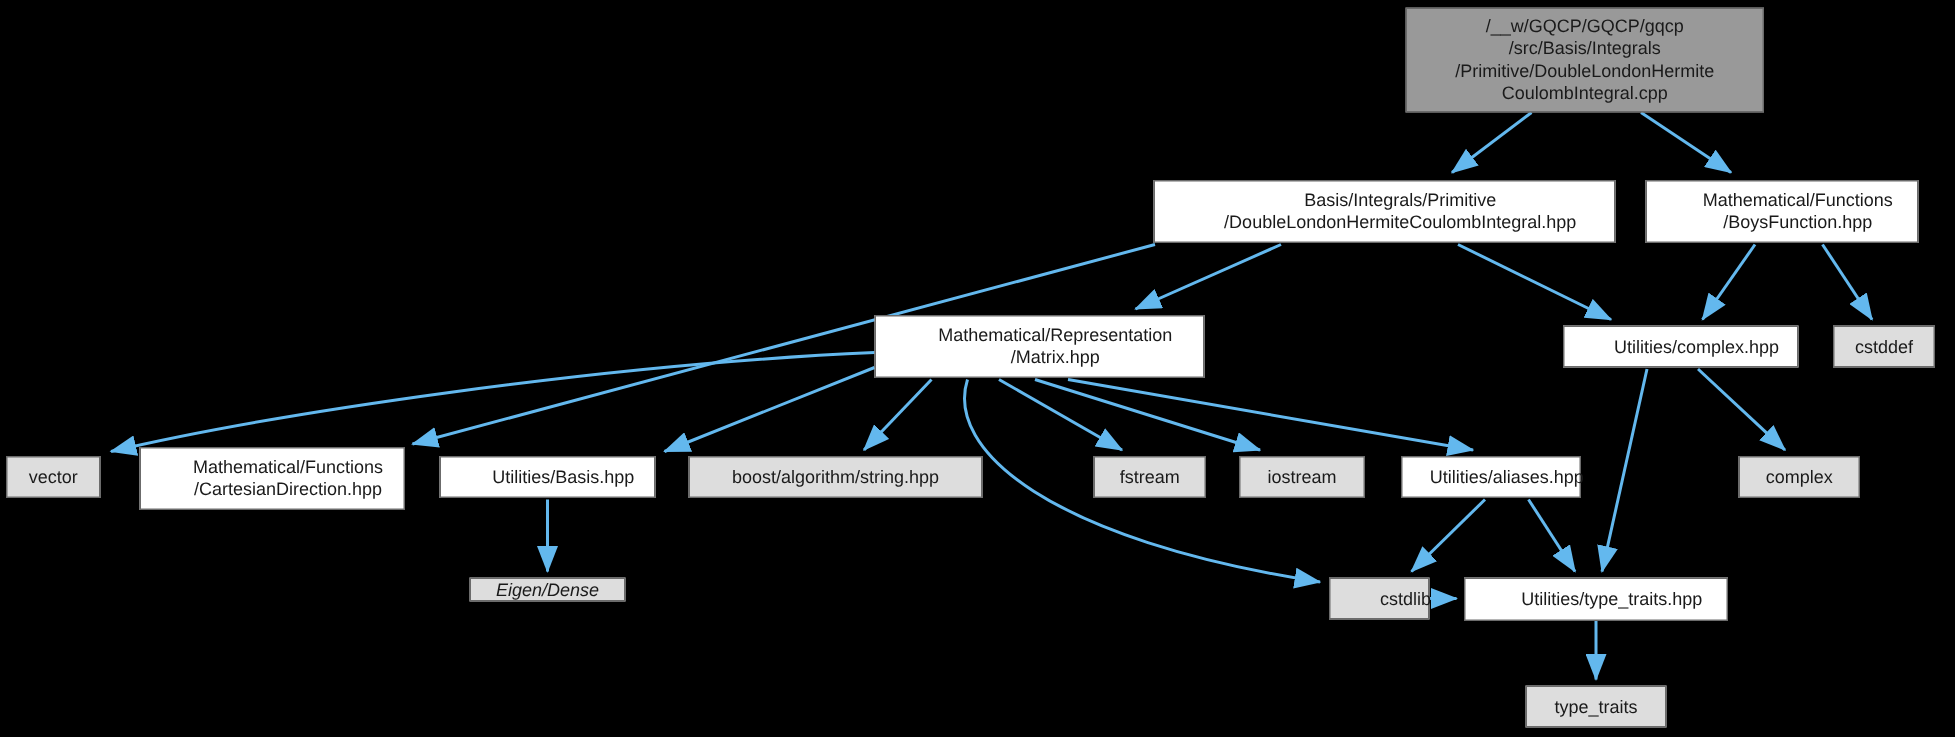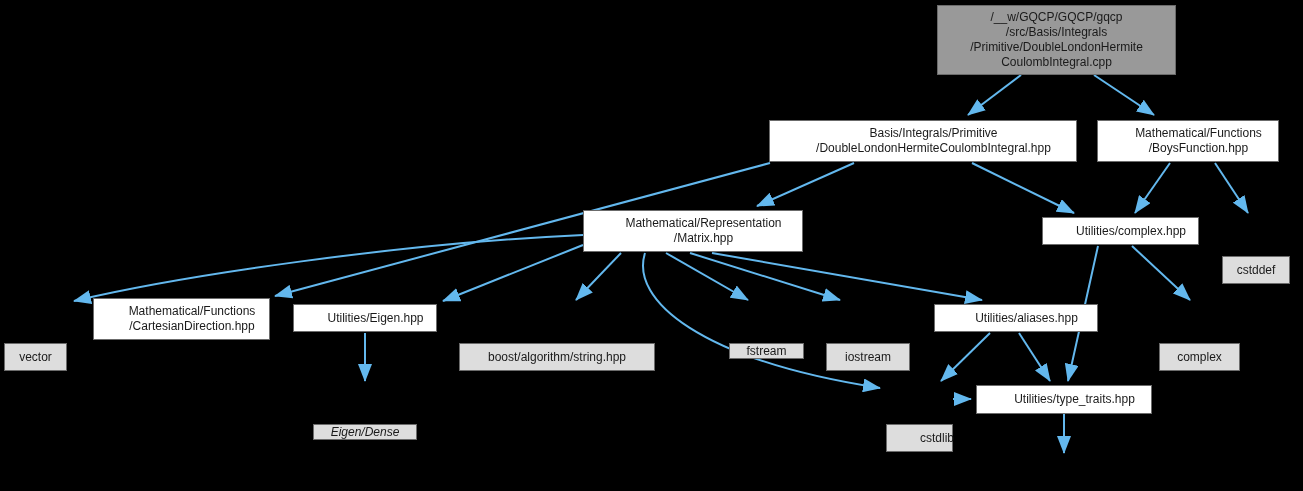--- a/index.html
+++ b/index.html
@@ -44,21 +44,20 @@
     border-color: #6b6b6b;
   }
   .node.local {
     background: #ffffff;
     border-color: #6b6b6b;
     padding-left: 21px;
   }
   .node.system {
     background: #dddddd;
     border-color: #6b6b6b;
-    margin-top: 39px;
   }
   .node-label {
     display: block;
     padding: 0 6px;
   }
 </style>
 </head>
 <body>
 
 <div id="graph-root" style="background: rgb(0, 0, 0);">
@@ -101,24 +100,24 @@
 /DoubleLondonHermiteCoulombIntegral.hpp</span></div>
       <div class="node local" style="left: 1097px; top: 120px; width: 182px; height: 42px;"><span class="node-label">Mathematical/Functions
 /BoysFunction.hpp</span></div>
       <div class="node local" style="left: 583px; top: 210px; width: 220px; height: 42px;"><span class="node-label">Mathematical/Representation
 /Matrix.hpp</span></div>
       <div class="node local" style="left: 1042px; top: 217px; width: 157px; height: 28px;"><span class="node-label">Utilities/complex.hpp</span></div>
       <div class="node system" style="left: 1222px; top: 217px; width: 68px; height: 28px;"><span class="node-label">cstddef</span></div>
       <div class="node system" style="left: 4px; top: 304px; width: 63px; height: 28px;"><span class="node-label">vector</span></div>
       <div class="node local" style="left: 93px; top: 298px; width: 177px; height: 42px;"><span class="node-label">Mathematical/Functions
 /CartesianDirection.hpp</span></div>
-      <div class="node local" style="left: 293px; top: 304px; width: 144px; height: 28px;"><span class="node-label">Utilities/Eigen.hpp</span></div>
+      <div class="node local" style="left: 293px; top: 304px; width: 144px; height: 28px;"><span class="node-label">Utilities/Basis.hpp</span></div>
       <div class="node system" style="left: 459px; top: 304px; width: 196px; height: 28px;"><span class="node-label">boost/algorithm/string.hpp</span></div>
-      <div class="node system" style="left: 729px; top: 304px; width: 75px; height: 16px;"><span class="node-label">fstream</span></div>
+      <div class="node system" style="left: 729px; top: 304px; width: 75px; height: 28px;"><span class="node-label">fstream</span></div>
       <div class="node system" style="left: 826px; top: 304px; width: 84px; height: 28px;"><span class="node-label">iostream</span></div>
-      <div class="node local" style="left: 934px; top: 304px; width: 164px; height: 28px; align-items: center;"><span class="node-label">Utilities/aliases.hpp</span></div>
+      <div class="node local" style="left: 934px; top: 304px; width: 120px; height: 28px; align-items: center;"><span class="node-label">Utilities/aliases.hpp</span></div>
       <div class="node system" style="left: 1159px; top: 304px; width: 81px; height: 28px;"><span class="node-label">complex</span></div>
       <div class="node system" style="left: 313px; top: 385px; width: 104px; height: 16px; font-style: italic;"><span class="node-label">Eigen/Dense</span></div>
       <div class="node system" style="left: 886px; top: 385px; width: 67px; height: 28px; padding-left: 35px;"><span class="node-label">cstdlib</span></div>
       <div class="node local" style="left: 976px; top: 385px; width: 176px; height: 29px;"><span class="node-label">Utilities/type_traits.hpp</span></div>
       <div class="node system" style="left: 1017px; top: 457px; width: 94px; height: 28px;"><span class="node-label">type_traits</span></div>
     </div>
 </div>
 
 </body></html>

